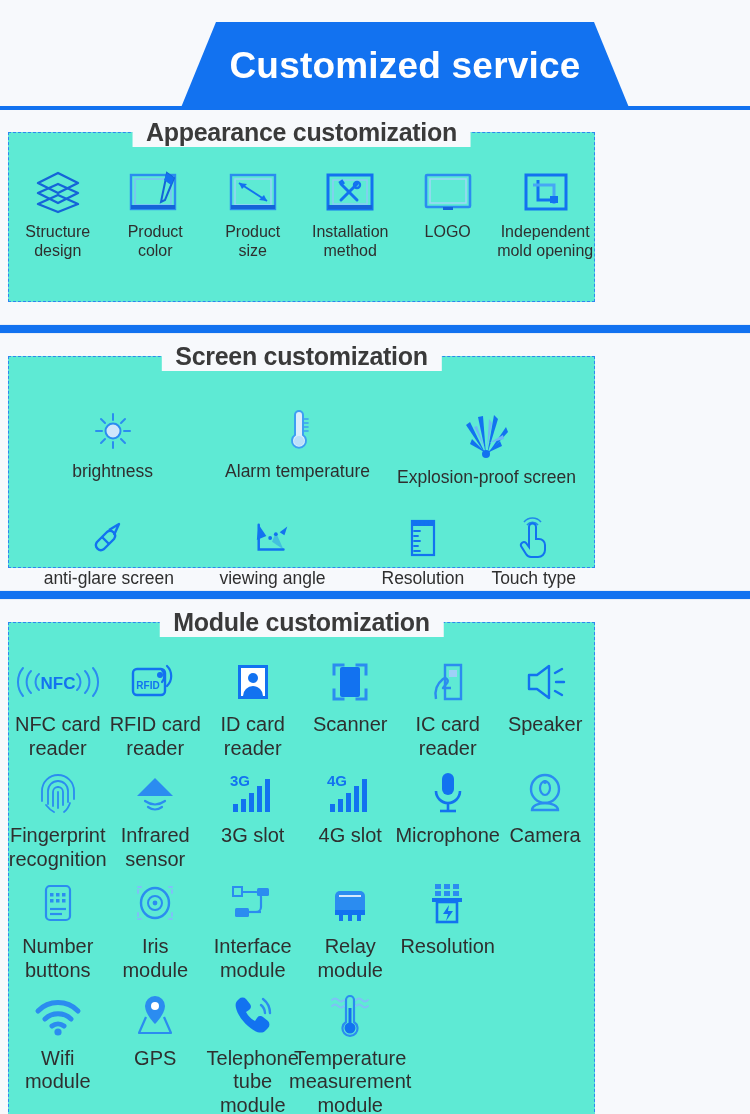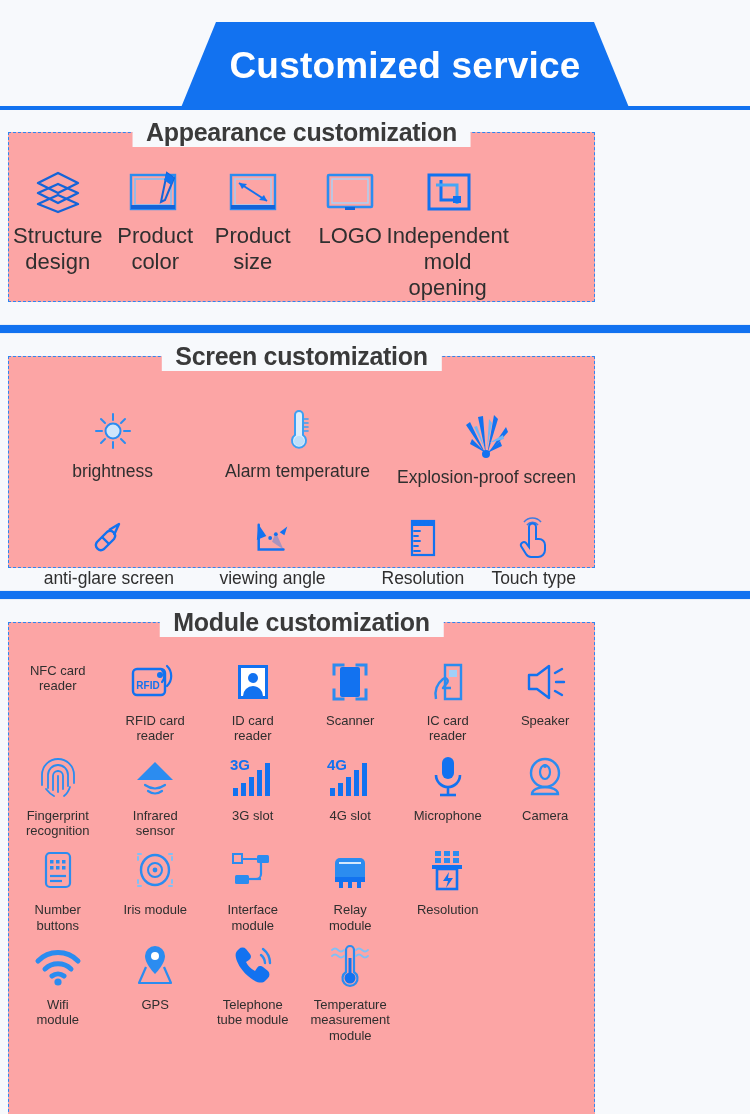--- a/index.html
+++ b/index.html
@@ -63,21 +63,21 @@
     background: #1272f0;
     border-top: 1px solid #e8eef7;
     border-bottom: 1px solid #e8eef7;
   }
 
   
   .section {
     position: relative;
     margin: 0 8px;
     border: 1px dashed #2f86f0;
-    background: #fca5a5;
+    background: #5eead4;
   }
   .section-title {
     position: absolute;
     top: -15px;
     left: 50%;
     transform: translateX(-50%);
     background: #f7f9fc;
     padding: 0 14px;
     font-size: 25px;
     font-weight: bold;
@@ -103,21 +103,21 @@
     text-align: center;
   }
   .cell .ico {
     display: flex;
     align-items: center;
     justify-content: center;
     height: 52px;
   }
   .cell .lbl {
     margin-top: 6px;
-    font-size: 22px;
+    font-size: 16px;
     color: #2f2f2f;
     line-height: 1.18;
     white-space: pre-line;
   }
 
   
   .grid-appearance .cell { width: 16.666%; }
   .grid-appearance { padding-top: 32px; }
 
   
@@ -149,21 +149,21 @@
   }
 
   
   .grid-module { padding-top: 34px; }
   .grid-module .row {
     display: flex;
     width: 100%;
     margin-bottom: 8px;
   }
   .grid-module .cell { width: 16.666%; }
-  .grid-module .cell .lbl { font-size: 13px; }
+  .grid-module .cell .lbl { font-size: 20px; }
   .grid-module .ico { height: 50px; }
   .row-last .cell { width: 16.666%; }
 
   
   .ic { display: block; }
 </style>
 </head>
 <body>
 
 <div class="page">
@@ -214,20 +214,35 @@
             <line x1="15" y1="16" x2="43" y2="34" stroke="#1272f0" stroke-width="2"></line>
             <path d="M15 16 l8 1 -5 5 Z" fill="#1272f0"></path>
             <path d="M43 34 l-8 -1 5 -5 Z" fill="#1272f0"></path>
             <rect x="7" y="38" width="44" height="4" fill="#1464d8"></rect>
           </svg>
         </div>
         <div class="lbl">Product
 size</div>
       </div>
 
+      <div class="cell">
+        <div class="ico">
+          <svg class="ic" width="58" height="48" viewBox="0 0 58 48">
+            <rect x="7" y="8" width="44" height="34" fill="none" stroke="#1272f0" stroke-width="3"></rect>
+            <rect x="12" y="13" width="34" height="24" fill="none" stroke="#8ec8f8" stroke-width="1.4"></rect>
+            <path d="M20 17 l16 16" stroke="#1272f0" stroke-width="3" stroke-linecap="round"></path>
+            <path d="M36 17 l-16 16" stroke="#1272f0" stroke-width="3" stroke-linecap="round"></path>
+            <circle cx="36" cy="18" r="3" fill="none" stroke="#1272f0" stroke-width="2.4"></circle>
+            <path d="M18 16 l3 -2 2 3" stroke="#1272f0" stroke-width="2.4" fill="none"></path>
+            <rect x="7" y="38" width="44" height="4" fill="#1464d8"></rect>
+          </svg>
+        </div>
+        <div class="lbl">Installation
+method</div>
+      </div>
 
       <div class="cell">
         <div class="ico">
           <svg class="ic" width="58" height="48" viewBox="0 0 58 48">
             <rect x="7" y="8" width="44" height="32" rx="1" fill="none" stroke="#2b8cf0" stroke-width="2.6"></rect>
             <rect x="11" y="12" width="36" height="24" fill="none" stroke="#a6d4fa" stroke-width="1.4"></rect>
             <rect x="24" y="40" width="10" height="3" fill="#1464d8"></rect>
           </svg>
         </div>
         <div class="lbl">LOGO</div>
@@ -386,20 +401,33 @@
   <div style="margin-top:22px">
     <div class="divider"></div>
   </div>
 
   <div class="section sec-module">
     <div class="section-title">Module customization</div>
     <div class="grid-module">
 
       <div class="row">
         <div class="cell">
+          <div class="ico">
+            <svg class="ic" width="86" height="40" viewBox="0 0 86 40">
+              <g fill="none" stroke="#2b8cf0" stroke-width="2" stroke-linecap="round">
+                <path d="M8 6 a22 22 0 0 0 0 28"></path>
+                <path d="M16 9 a16 16 0 0 0 0 22"></path>
+                <path d="M24 12 a11 11 0 0 0 0 16"></path>
+                <path d="M78 6 a22 22 0 0 1 0 28"></path>
+                <path d="M70 9 a16 16 0 0 1 0 22"></path>
+                <path d="M62 12 a11 11 0 0 1 0 16"></path>
+              </g>
+              <text x="43" y="27" text-anchor="middle" font-family="Liberation Sans, sans-serif" font-size="17" font-weight="bold" fill="#1272f0">NFC</text>
+            </svg>
+          </div>
           <div class="lbl">NFC card
 reader</div>
         </div>
 
         <div class="cell">
           <div class="ico">
             <svg class="ic" width="54" height="44" viewBox="0 0 54 44">
               <rect x="5" y="9" width="32" height="26" rx="4" fill="none" stroke="#1272f0" stroke-width="2.4"></rect>
               <text x="20" y="29" text-anchor="middle" font-family="Liberation Sans, sans-serif" font-size="10" font-weight="bold" fill="#1272f0">RFID</text>
               <g fill="none" stroke="#1272f0" stroke-width="2.2" stroke-linecap="round">

